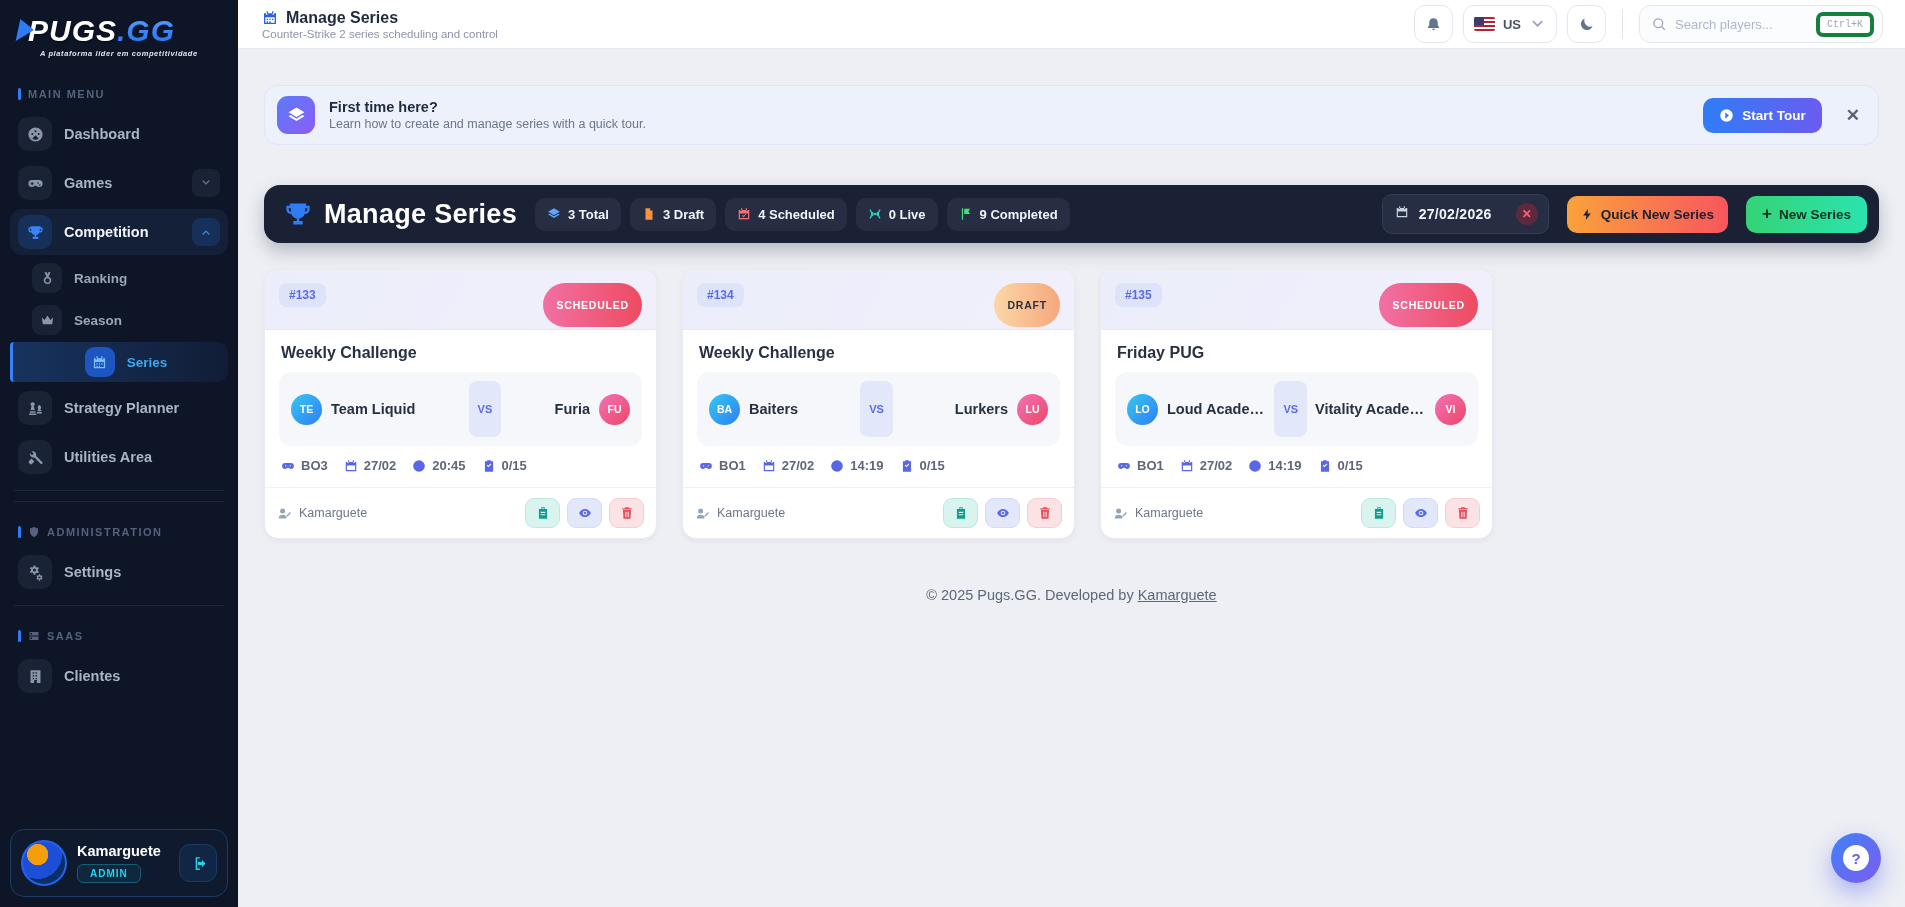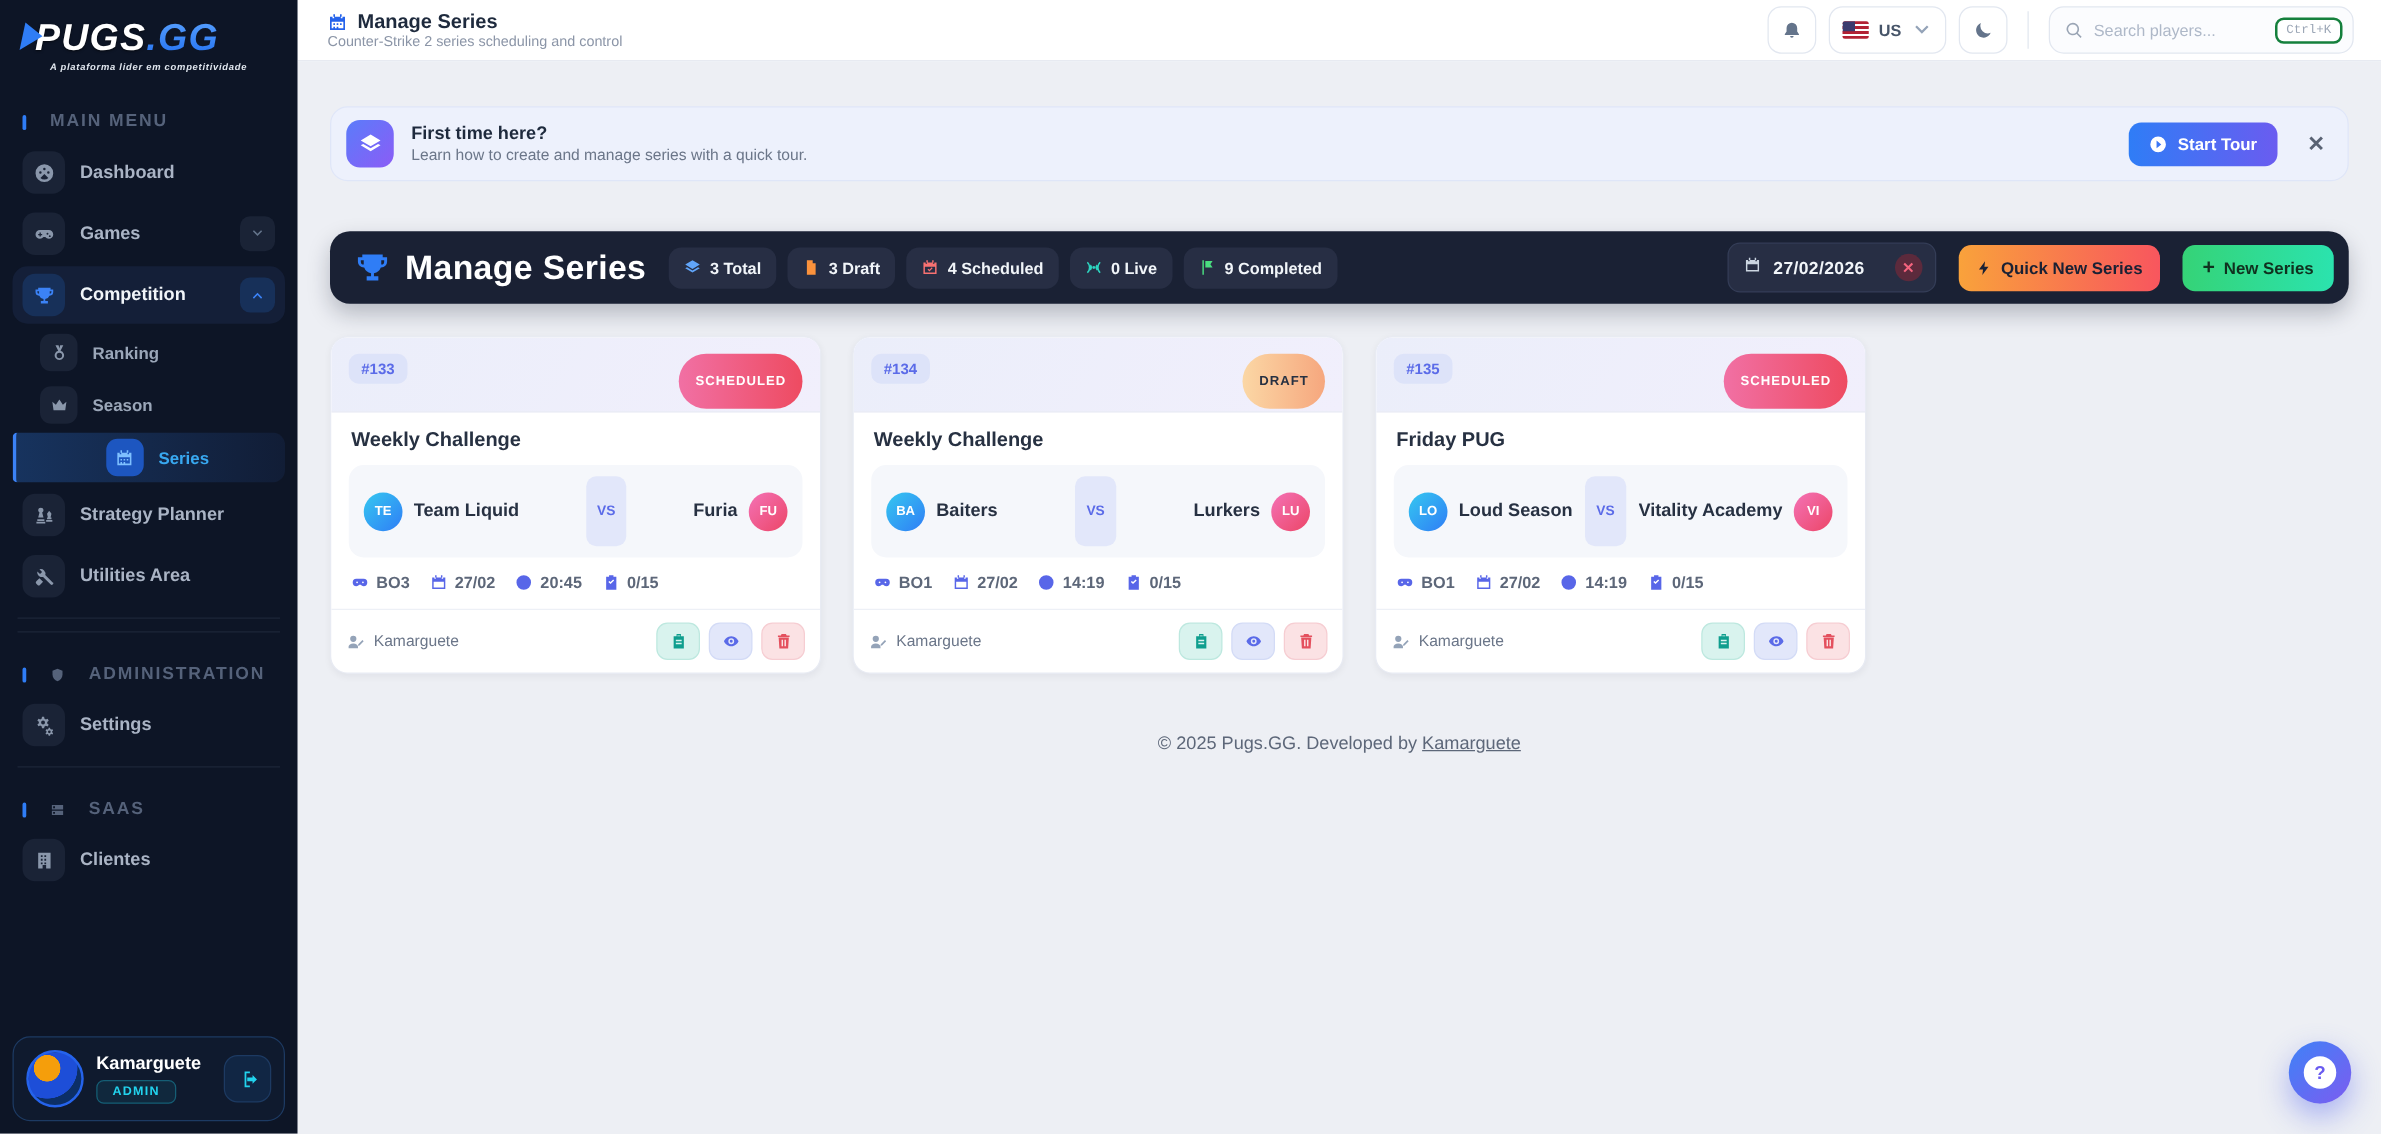--- a/index.html
+++ b/index.html
@@ -8,21 +8,21 @@
 
   
   .sidebar { width:238px; min-width:238px; height:907px; background:#0d1526; display:flex; flex-direction:column; position:relative; }
   .logo-wrap { padding:14px 16px 10px 18px; }
   .logo-line { display:flex; align-items:baseline; font-style:italic; font-weight:bold; letter-spacing:1px; }
   .logo-bolt { width:0; height:0; border-top:11px solid transparent; border-bottom:11px solid transparent; border-left:16px solid #2f7df6; margin-right:-6px; transform:skewX(-12deg); }
   .logo-main { font-size:30px; color:#fff; text-shadow:0 1px 2px rgba(0,0,0,.6); }
   .logo-tld { font-size:30px; background:linear-gradient(180deg,#5aa2ff,#1f6ef0); -webkit-background-clip:text; background-clip:text; color:transparent; }
   .logo-tag { font-size:7.5px; color:#e2e8f0; font-style:italic; font-weight:bold; letter-spacing:.6px; margin-top:1px; padding-left:22px; }
   .side-scroll { flex:1; overflow:hidden; padding:6px 10px 0 10px; }
-  .section-label { display:flex; align-items:flex-end; gap:19px; padding:14px 8px 8px 8px; font-size:14px; font-weight:bold; letter-spacing:1.5px; color:#55627a; }
+  .section-label { display:flex; align-items:flex-start; gap:7px; padding:14px 8px 8px 8px; font-size:11px; font-weight:bold; letter-spacing:1.5px; color:#55627a; }
   .section-bar { width:3px; height:12px; background:#2f7df6; border-radius:2px; }
   .section-label svg { width:12px; height:12px; fill:#55627a; }
   .nav-item { display:flex; align-items:center; gap:12px; padding:6px 8px; margin:3px 0; border-radius:12px; cursor:pointer; }
   .nav-icon { width:34px; height:34px; min-width:34px; border-radius:10px; background:#1a2336; display:flex; align-items:center; justify-content:center; }
   .nav-icon svg { width:17px; height:17px; fill:#8родa; fill:#8a97ab; }
   .nav-label { font-size:14.5px; font-weight:bold; color:#aab4c5; flex:1; }
   .nav-chevron { width:28px; height:28px; border-radius:8px; background:#1a2336; display:flex; align-items:center; justify-content:center; }
   .nav-chevron svg { width:12px; height:12px; fill:#64748b; }
   .nav-item.active-parent { background:#142richt; background:#141f38; }
   .nav-item.active-parent .nav-icon { background:#173059; }
@@ -60,21 +60,21 @@
   .tb-btn svg { width:17px; height:17px; fill:#64748b; }
   .flag { width:21px; height:14px; border-radius:2px; background:repeating-linear-gradient(180deg,#b22234 0 2px,#fff 2px 4px); position:relative; overflow:hidden; }
   .flag::before { content:""; position:absolute; left:0; top:0; width:10px; height:8px; background:#3c3b6e; }
   .lang-code { font-size:13px; font-weight:bold; color:#475569; }
   .chev-down { width:10px; height:10px; fill:#94a3b8 !important; }
   .tb-divider { width:1px; height:30px; background:#e2e7f0; margin:0 6px; }
   .search-box { width:244px; height:38px; border:1px solid #e2e7f0; background:#fbfcfe; border-radius:12px; display:flex; align-items:center; padding:0 8px 0 12px; gap:8px; }
   .search-box svg { width:15px; height:15px; fill:#9aa5b5; }
   .search-box input { flex:1; border:none; outline:none; background:transparent; font-size:13px; color:#334155; font-family:"Liberation Sans",sans-serif; min-width:0; }
   .search-box input::placeholder { color:#aeb8c8; }
-  .kbd { font-family:"Liberation Mono",monospace; font-size:10px; color:#9aa5b5; border:2px solid #15803d; border-radius:7px; padding:3px 7px; background:#fff; }
+  .kbd { font-family:"Liberation Mono",monospace; font-size:10px; color:#9aa5b5; border:4px solid #15803d; border-radius:7px; padding:3px 7px; background:#fff; }
 
   
   .content { flex:1; padding:36px 26px 0 26px; position:relative; }
   .banner { background:#edf1fc; border:1px solid #dfe6f8; border-radius:14px; padding:10px 18px 10px 12px; display:flex; align-items:center; gap:14px; }
   .banner-icon { width:38px; height:38px; min-width:38px; border-radius:11px; background:linear-gradient(135deg,#5b7cfa,#8b5cf6); display:flex; align-items:center; justify-content:center; }
   .banner-icon svg { width:19px; height:19px; fill:#fff; }
   .banner-texts { flex:1; }
   .banner-title { font-size:14.5px; font-weight:bold; color:#1e2a3d; }
   .banner-sub { font-size:12.5px; color:#6b7689; margin-top:2px; }
   .start-tour { display:flex; align-items:center; gap:8px; background:linear-gradient(90deg,#2f7df6,#6a5cf0); color:#fff; font-size:13.5px; font-weight:bold; border:none; border-radius:10px; padding:10px 16px; cursor:pointer; }
@@ -562,21 +562,21 @@
       <div class="card">
         <div class="card-head">
           <span class="card-id">#135</span>
           <span class="badge" data-status="scheduled">SCHEDULED</span>
         </div>
         <div class="card-body">
           <div class="card-title">Friday PUG</div>
           <div class="team-row">
             <span class="team">
                 <span class="avatar a-left">LO</span>
-                <span class="team-name">Loud Season</span>
+                <span class="team-name">Loud Academy</span>
               </span>
             <span class="vs-chip">VS</span>
             <span class="team">
                 <span class="team-name">Vitality Academy</span>
                 <span class="avatar a-right">VI</span>
               </span>
           </div>
           <div class="meta-row">
             <span class="meta">
                 <svg viewBox="0 0 24 24">

